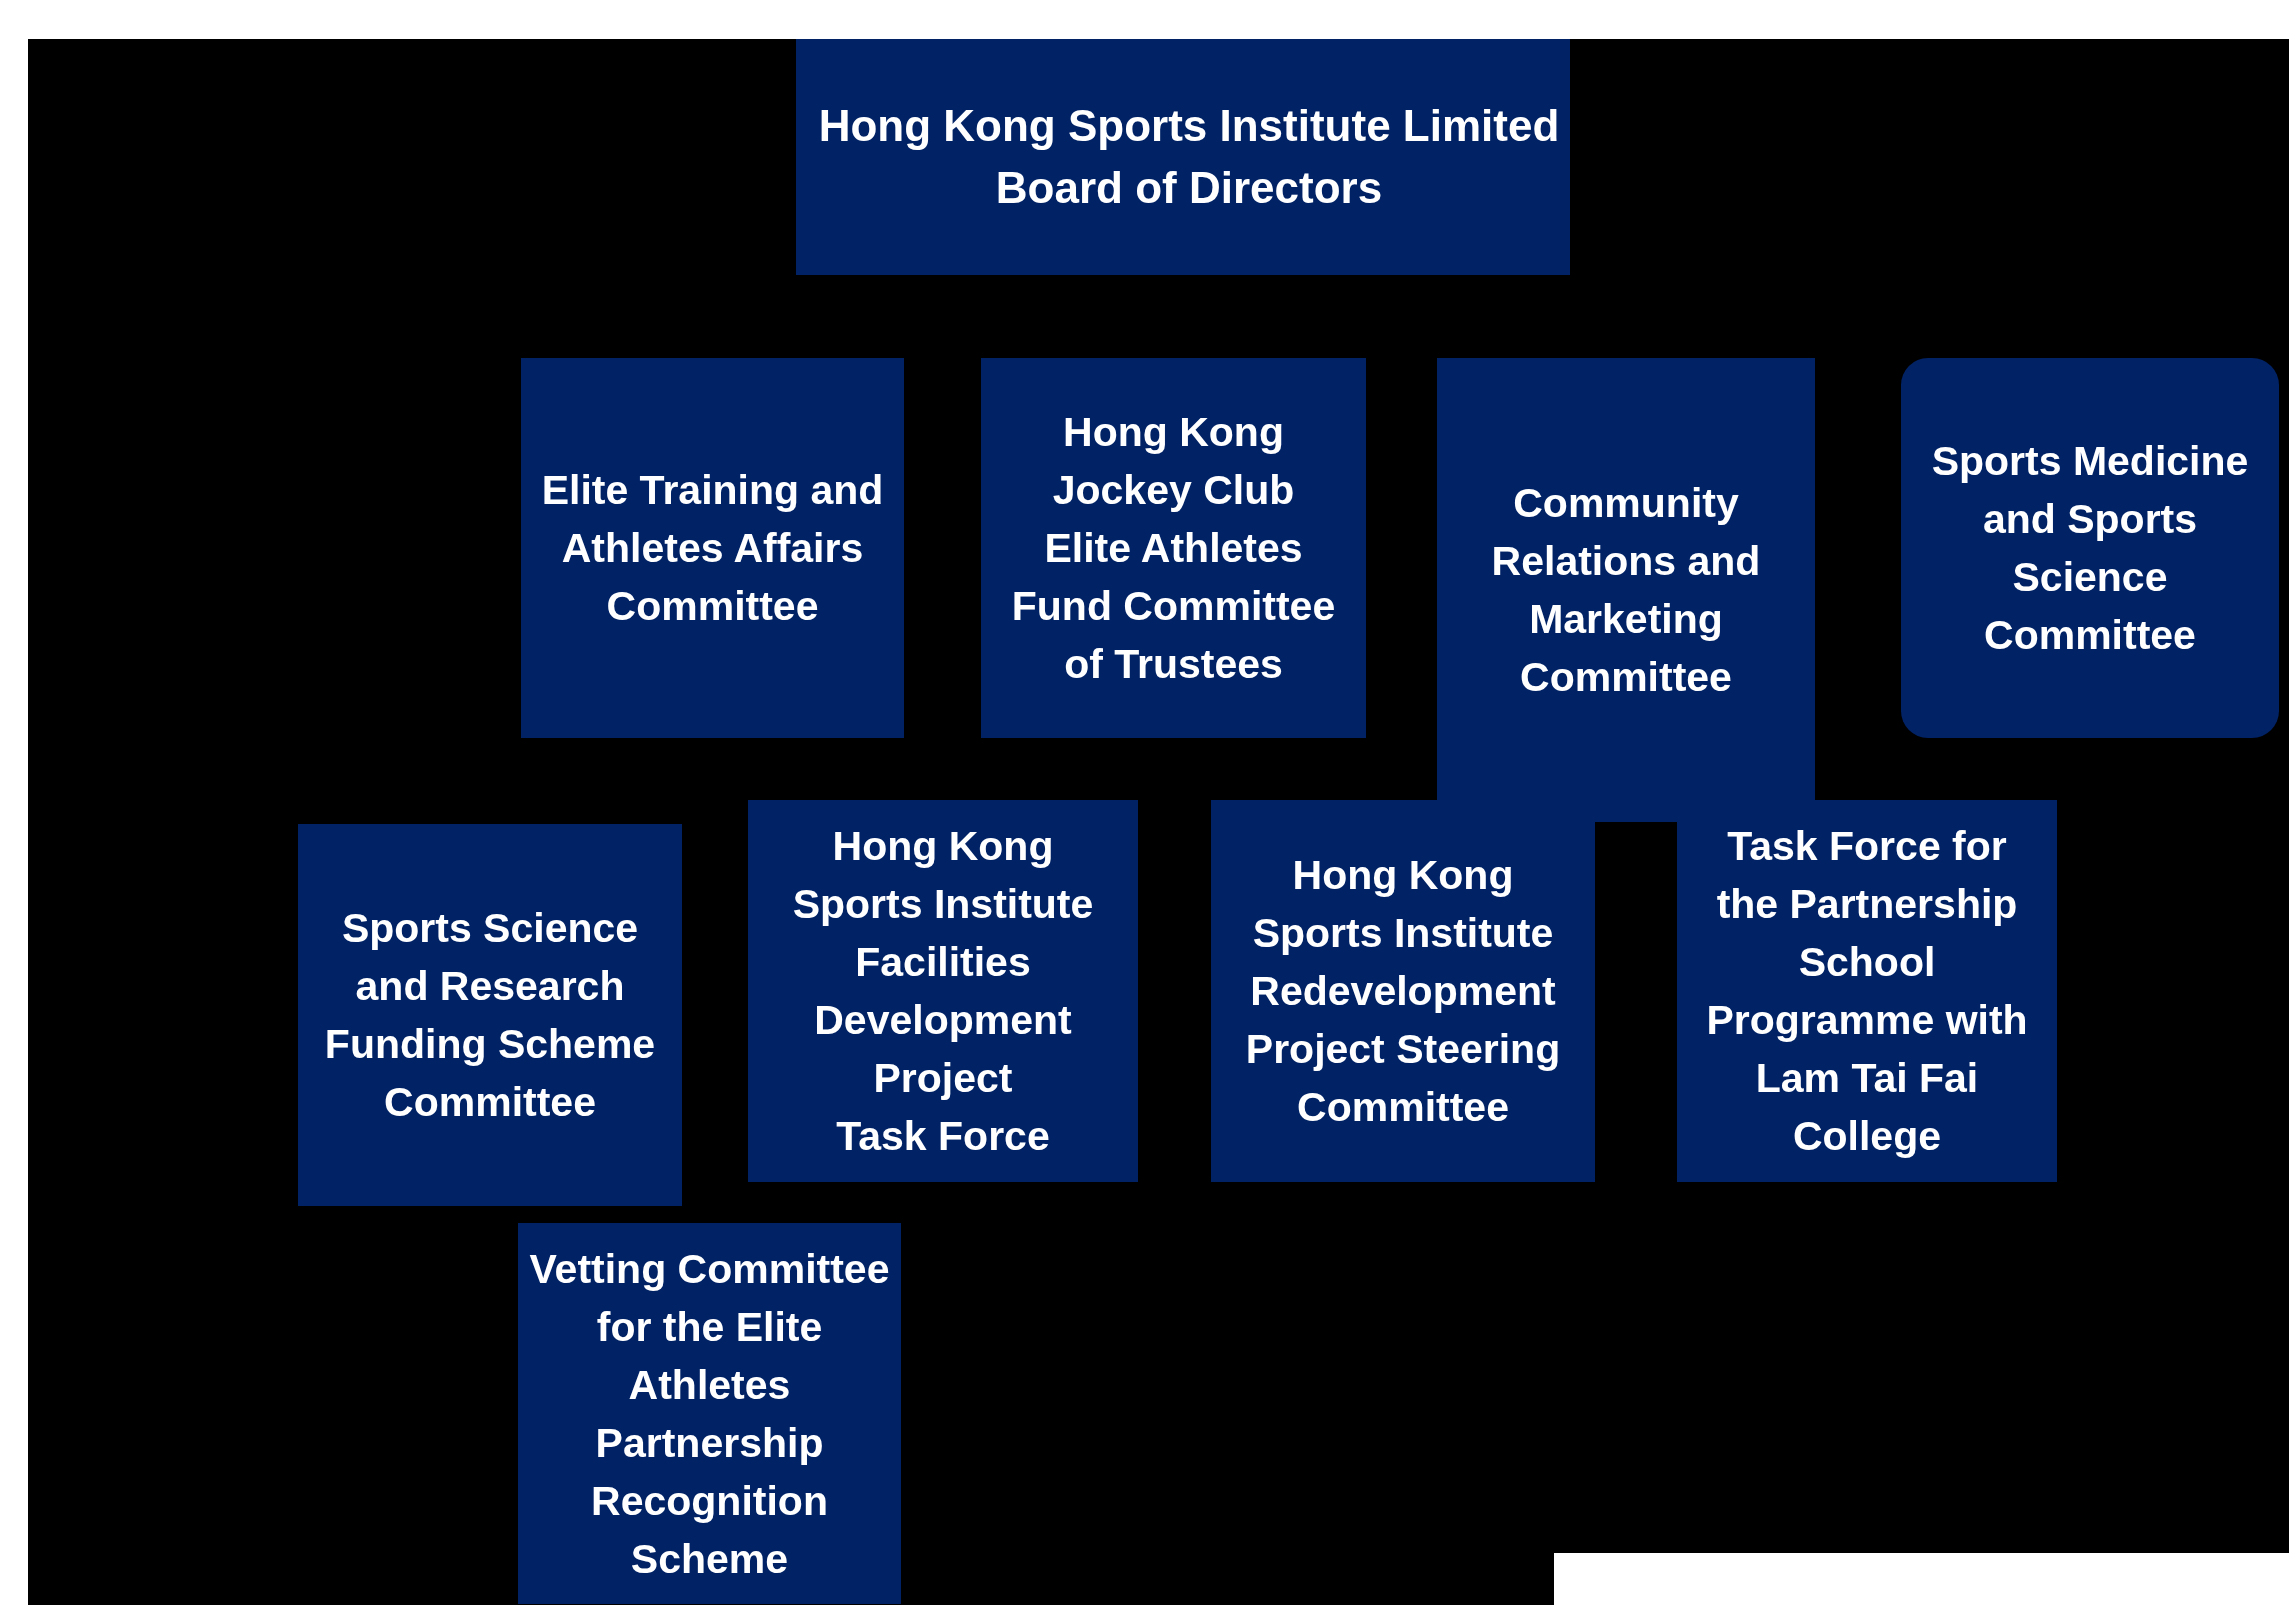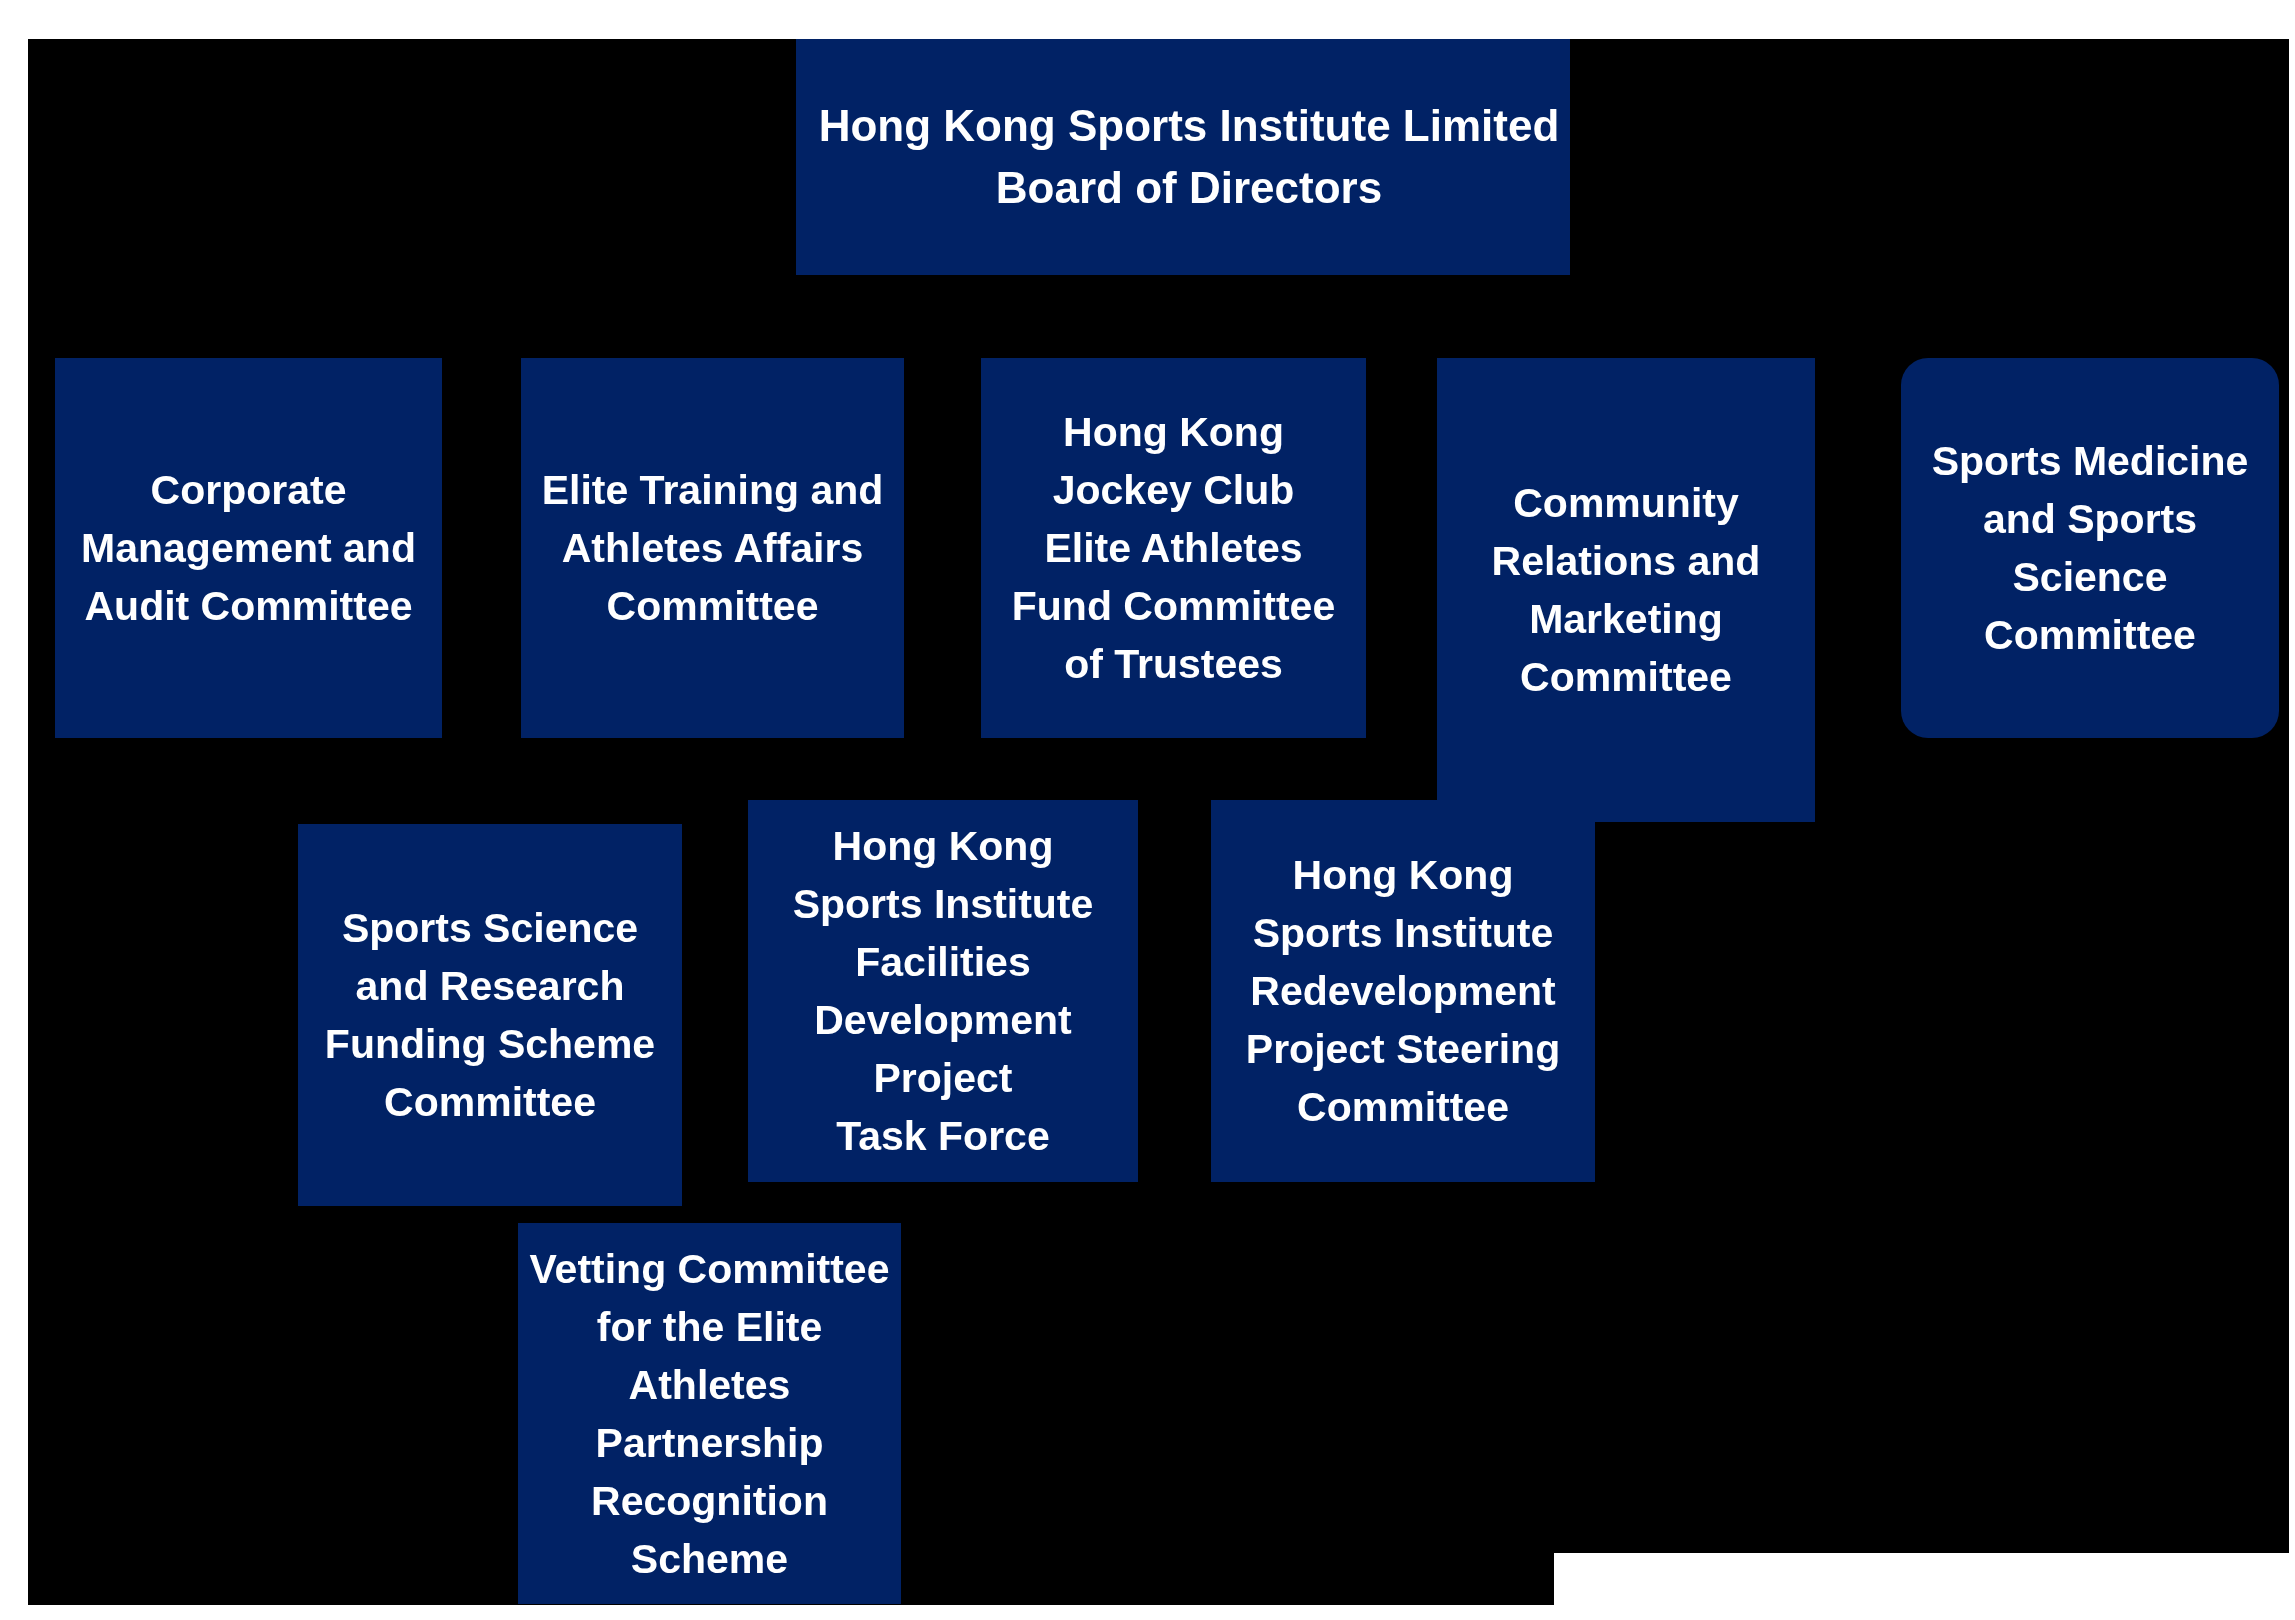--- a/index.html
+++ b/index.html
@@ -55,23 +55,20 @@
 <body>
 
 <div id="page">
 
   <div class="black-bg" id="black-main"></div>
   <div class="black-bg" id="black-ext"></div>
 
   <div class="node node-top" style="left:796px; top:39px; width:762px; height:236px;">Hong Kong Sports Institute Limited
 Board of Directors</div>
 
-  <div class="node" style="left:55px; top:358px; width:387px; height:380px;">Corporate
-Management and
-Audit Committee</div>
 
   <div class="node" style="left:521px; top:358px; width:383px; height:380px;">Elite Training and
 Athletes Affairs
 Committee</div>
 
   <div class="node" style="left:981px; top:358px; width:385px; height:380px;">Hong Kong
 Jockey Club
 Elite Athletes
 Fund Committee
 of Trustees</div>
@@ -97,20 +94,26 @@
 Development
 Project
 Task Force</div>
 
   <div class="node" style="left:1211px; top:800px; width:384px; height:382px;">Hong Kong
 Sports Institute
 Redevelopment
 Project Steering
 Committee</div>
 
+  <div class="node" style="left:1677px; top:800px; width:380px; height:382px;">Task Force for
+the Partnership
+School
+Programme with
+Lam Tai Fai
+College</div>
 
   <div class="node" style="left:518px; top:1223px; width:383px; height:381px;">Vetting Committee
 for the Elite
 Athletes
 Partnership
 Recognition
 Scheme</div>
 
 </div>
 

